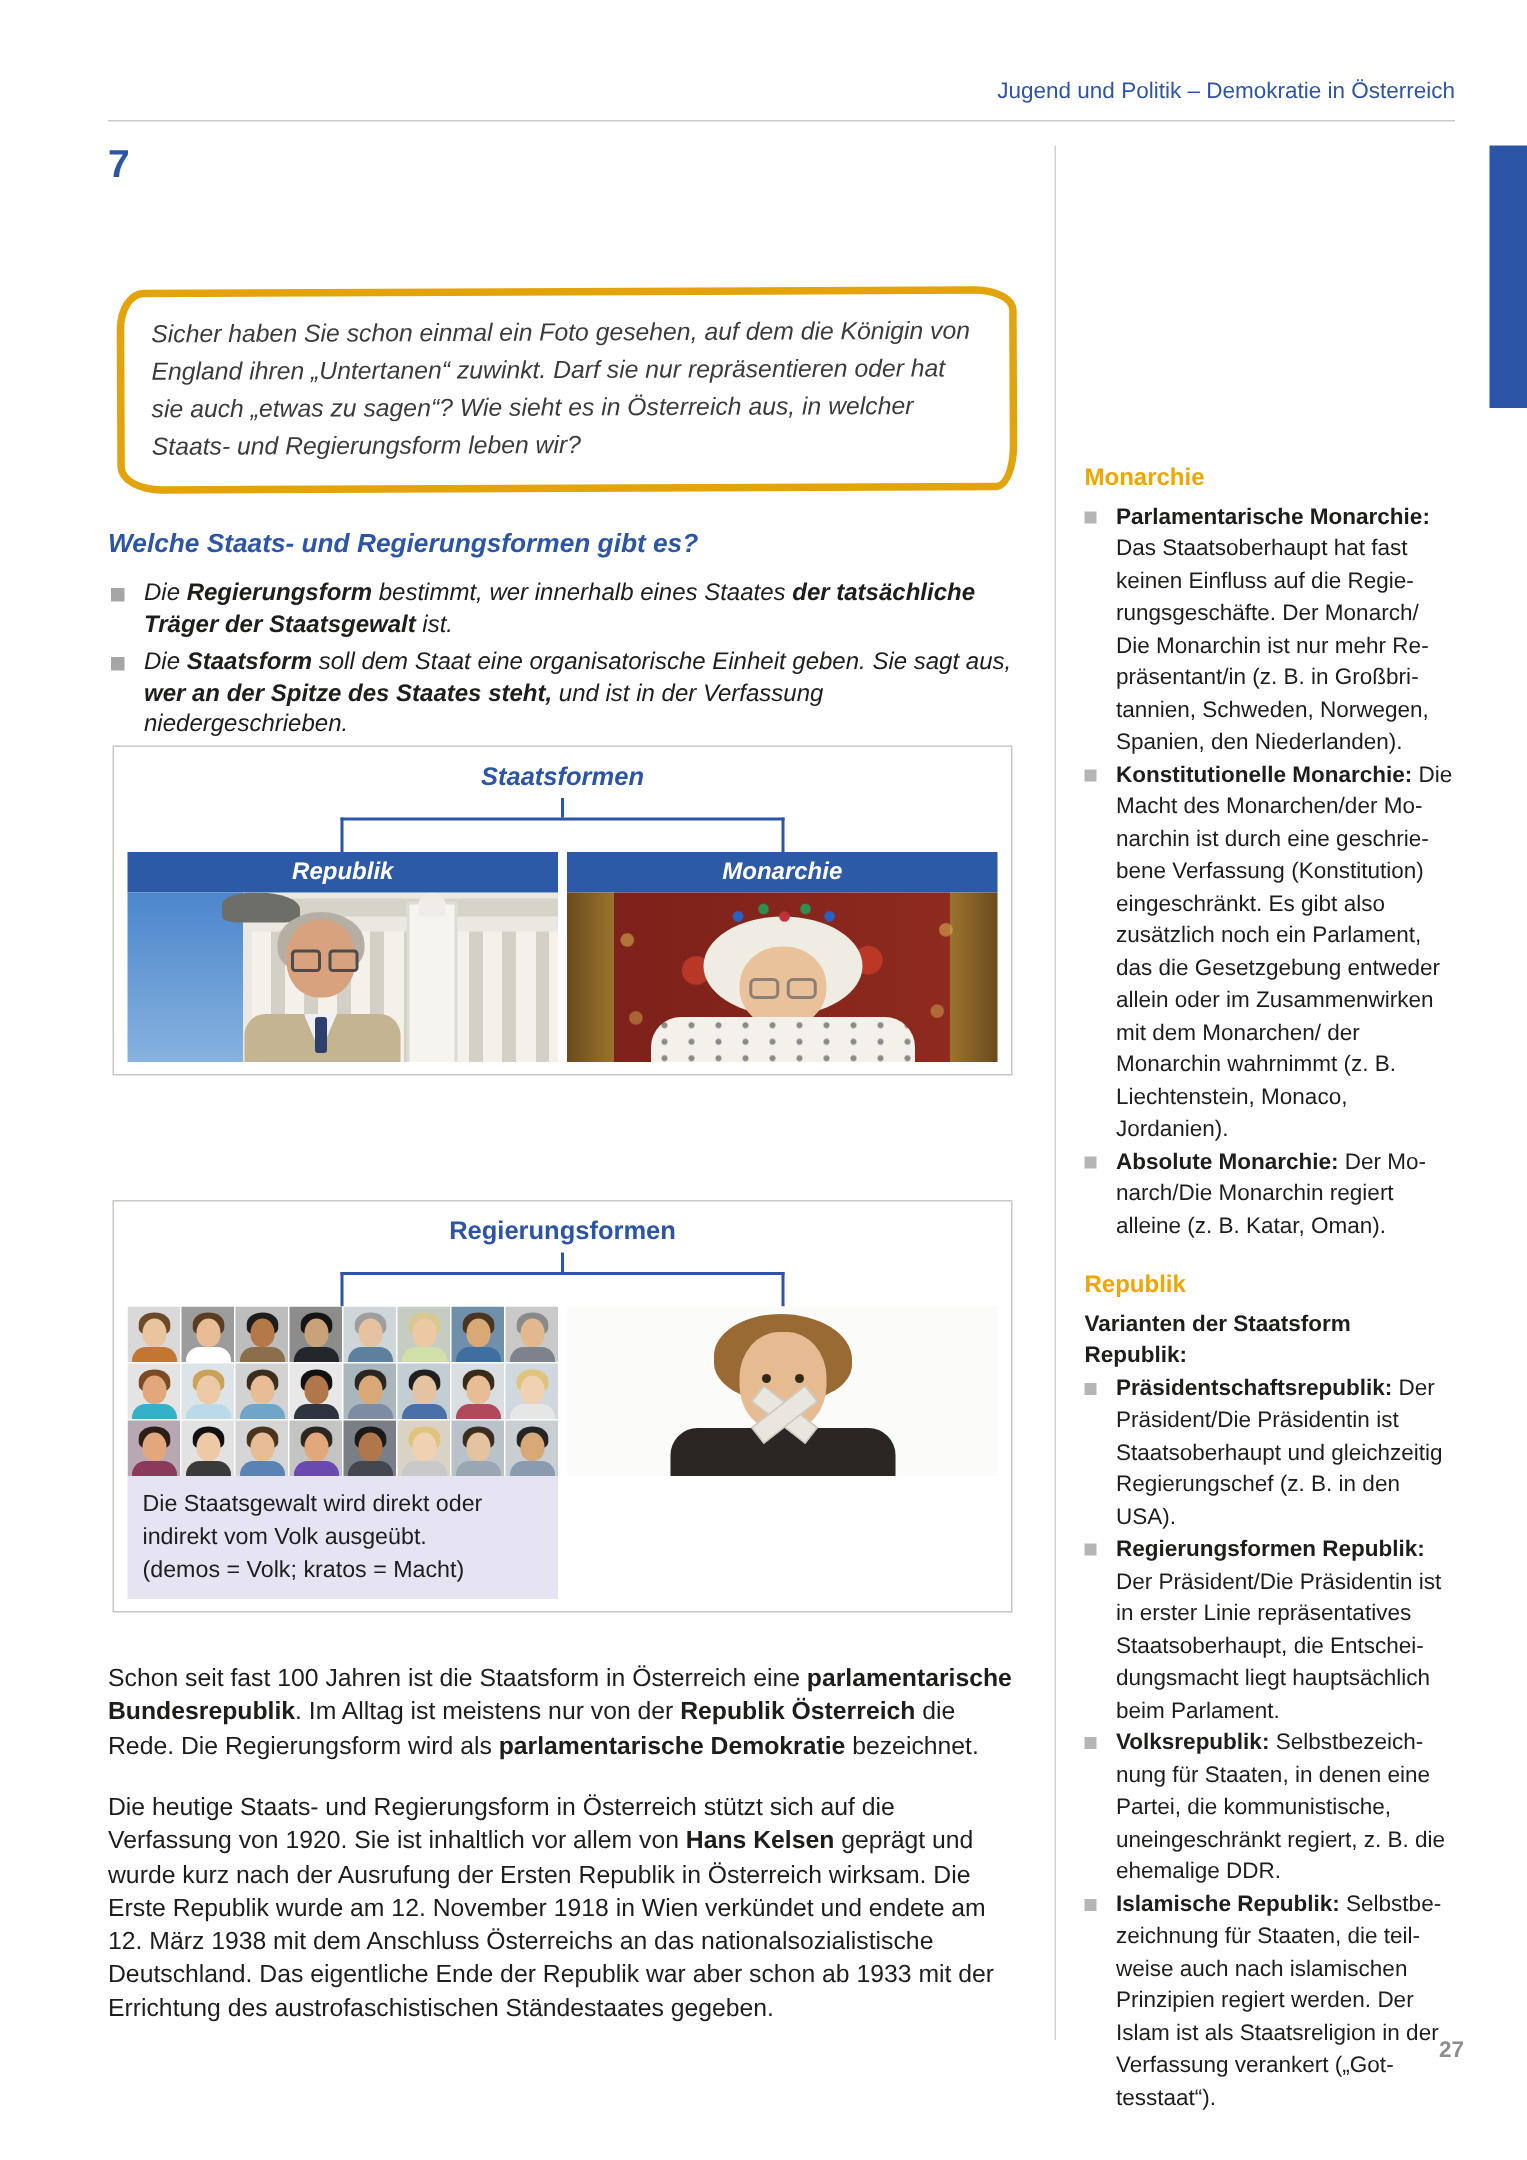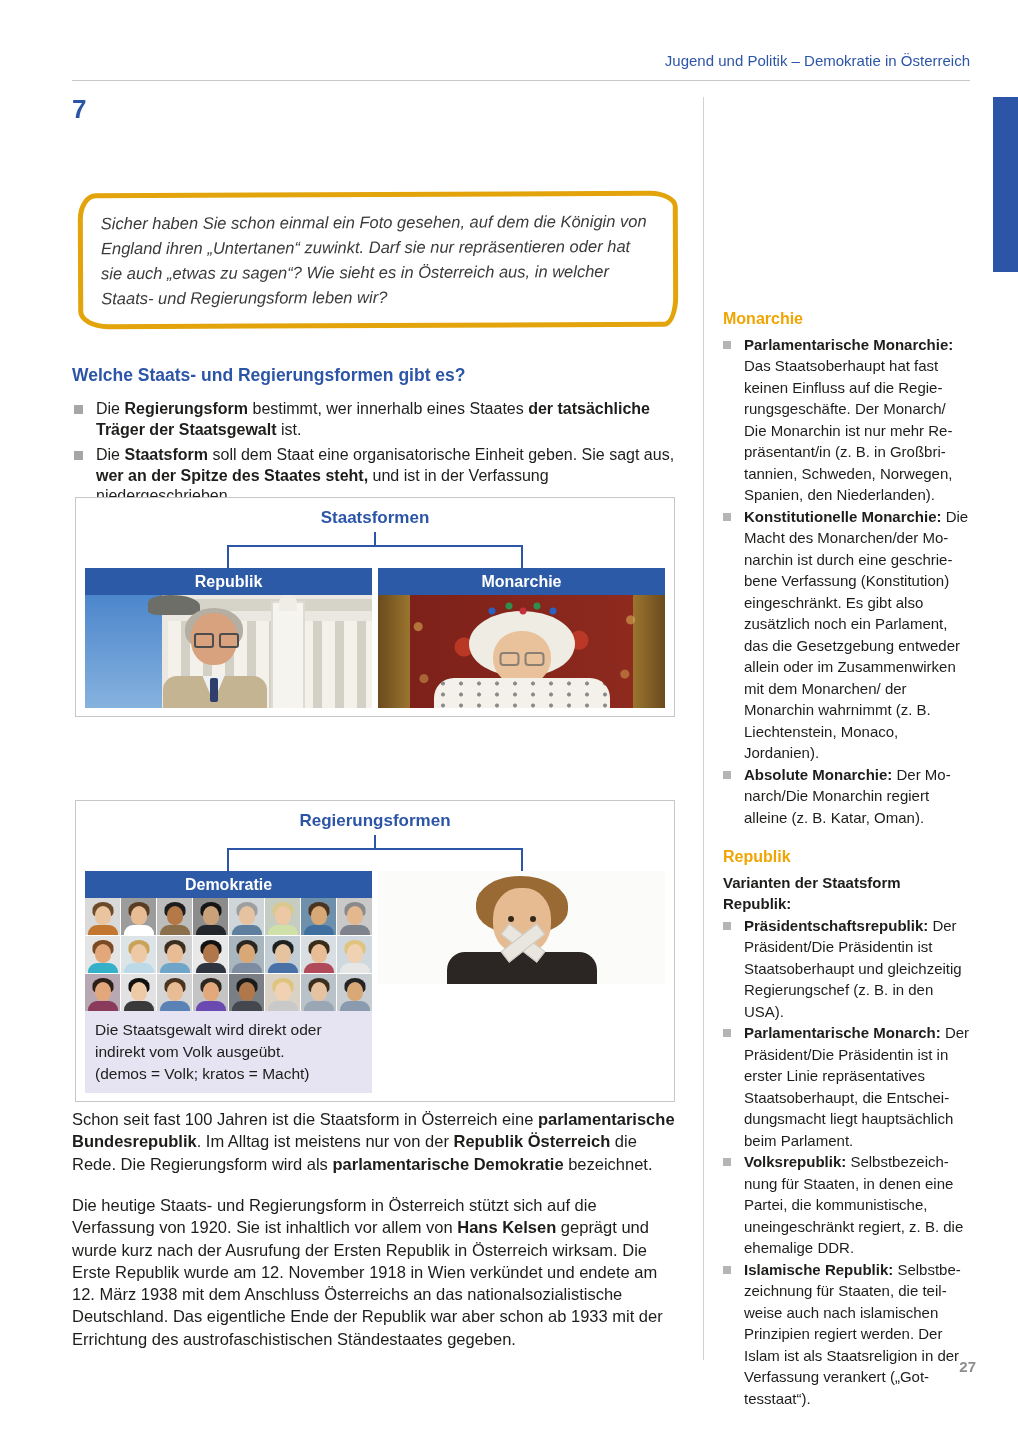--- a/index.html
+++ b/index.html
@@ -18,21 +18,21 @@
   .chapter-num{width:48px;font-size:26px;font-weight:bold;color:#2d55a7;}
   .chapter-title{font-size:26px;line-height:32px;font-weight:bold;color:#2d55a7;white-space:pre-line;}
 
   
   .intro-box{position:absolute;top:192px;left:78px;width:554px;padding:13px 18px;
              border:5px solid #e2a30b;border-radius:18px 28px 14px 30px / 26px 16px 30px 18px;
              transform:rotate(-0.25deg);}
   .intro-text{font-size:16.5px;line-height:25px;font-style:italic;color:#3b3b3b;}
 
   
-  .section-block{position:absolute;top:365px;left:72px;width:608px;}
+  .section-block{position:absolute;top:352px;left:72px;width:608px;font-style:italic;}
   .section-heading{font-size:17.5px;font-weight:bold;color:#2d55a7;margin-bottom:13px;}
   .m-bullet{position:relative;padding-left:24px;font-size:16px;line-height:20.5px;margin-bottom:5px;}
   .m-bullet .sq{position:absolute;left:2px;top:6px;width:9px;height:9px;background:#a6a6a6;}
 
   
   .diagram{position:absolute;left:75px;width:600px;border:1px solid #c9c7c4;background:#fff;box-sizing:border-box;}
   .d-title{padding-top:10px;text-align:center;font-size:17px;font-weight:bold;color:#2d55a7;height:24px;}
   .tree{position:relative;height:36px;}
   .tree span{position:absolute;background:#2d55a7;}
   .tree .stem{left:calc(50% - 1px);top:0;width:2px;height:13px;}
@@ -151,21 +151,21 @@
     <div class="m-bullet">
       <span class="sq"></span>
       <span><span>Die </span><span class="bold">Regierungsform</span><span> bestimmt, wer innerhalb eines Staates </span><span class="bold">der tatsächliche Trä­ger der Staatsgewalt</span><span> ist.</span></span>
     </div>
     <div class="m-bullet">
       <span class="sq"></span>
       <span><span>Die </span><span class="bold">Staatsform</span><span> soll dem Staat eine organisatorische Einheit geben. Sie sagt aus, </span><span class="bold">wer an der Spitze des Staates steht,</span><span> und ist in der Verfassung niedergeschrieben.</span></span>
     </div>
   </div>
 
-  <section class="diagram" style="top:497px;">
+  <section class="diagram" style="top:497px;font-style:italic;">
     <div class="d-title">Staatsformen</div>
     <div class="tree">
       <span class="stem"></span>
         <span class="cross"></span>
         <span class="drop-l"></span>
         <span class="drop-r"></span>
     </div>
     <div class="branches">
       <div class="branch">
         <div class="b-head">Republik</div>
@@ -209,21 +209,20 @@
   <section class="diagram" style="top:800px;">
     <div class="d-title">Regierungsformen</div>
     <div class="tree">
       <span class="stem"></span>
         <span class="cross"></span>
         <span class="drop-l"></span>
         <span class="drop-r"></span>
     </div>
     <div class="branches">
       <div class="branch">
-        <div class="b-head">Demokratie</div>
         <div class="b-photo faces-grid">
             <div class="face-cell" style="background: rgb(217, 217, 217);">
               <div class="shirt" style="background: rgb(194, 118, 47);"></div>
               <div class="hair" style="background: rgb(107, 74, 42);"></div>
               <div class="head" style="background: rgb(234, 196, 158);"></div>
             </div>
             <div class="face-cell" style="background: rgb(156, 156, 156);">
               <div class="shirt" style="background: rgb(255, 255, 255);"></div>
               <div class="hair" style="background: rgb(90, 60, 34);"></div>
               <div class="head" style="background: rgb(232, 189, 150);"></div>
@@ -375,21 +374,21 @@
     </div>
   </aside>
 
   <aside class="sb-section" style="top:846px;">
     <div class="sb-heading">Republik</div>
     <div class="sb-intro">Varianten der Staatsform Republik:</div>
     <div class="sb-item">
       <span class="sq"></span><b>Präsidentschaftsrepublik:</b><span> Der Präsident/Die Präsidentin ist Staatsoberhaupt und gleichzei­tig Regierungschef (z. B. in den USA).</span>
     </div>
     <div class="sb-item">
-      <span class="sq"></span><b>Parlamentarische Monarch:</b><span> Der Präsident/Die Präsidentin ist in erster Linie repräsentatives Staatsoberhaupt, die Entschei­dungsmacht liegt hauptsäch­lich beim Parlament.</span>
+      <span class="sq"></span><b>Regierungsformen Republik:</b><span> Der Präsident/Die Präsidentin ist in erster Linie repräsentatives Staatsoberhaupt, die Entschei­dungsmacht liegt hauptsäch­lich beim Parlament.</span>
     </div>
     <div class="sb-item">
       <span class="sq"></span><b>Volksrepublik:</b><span> Selbstbezeich­nung für Staaten, in denen eine Partei, die kommunistische, uneingeschränkt regiert, z. B. die ehemalige DDR.</span>
     </div>
     <div class="sb-item">
       <span class="sq"></span><b>Islamische Republik:</b><span> Selbstbe­zeichnung für Staaten, die teil­weise auch nach islamischen Prinzipien regiert werden. Der Islam ist als Staatsreligion in der Verfassung verankert („Got­tesstaat“).</span>
     </div>
   </aside>
 
   <div class="page-number">27</div>

